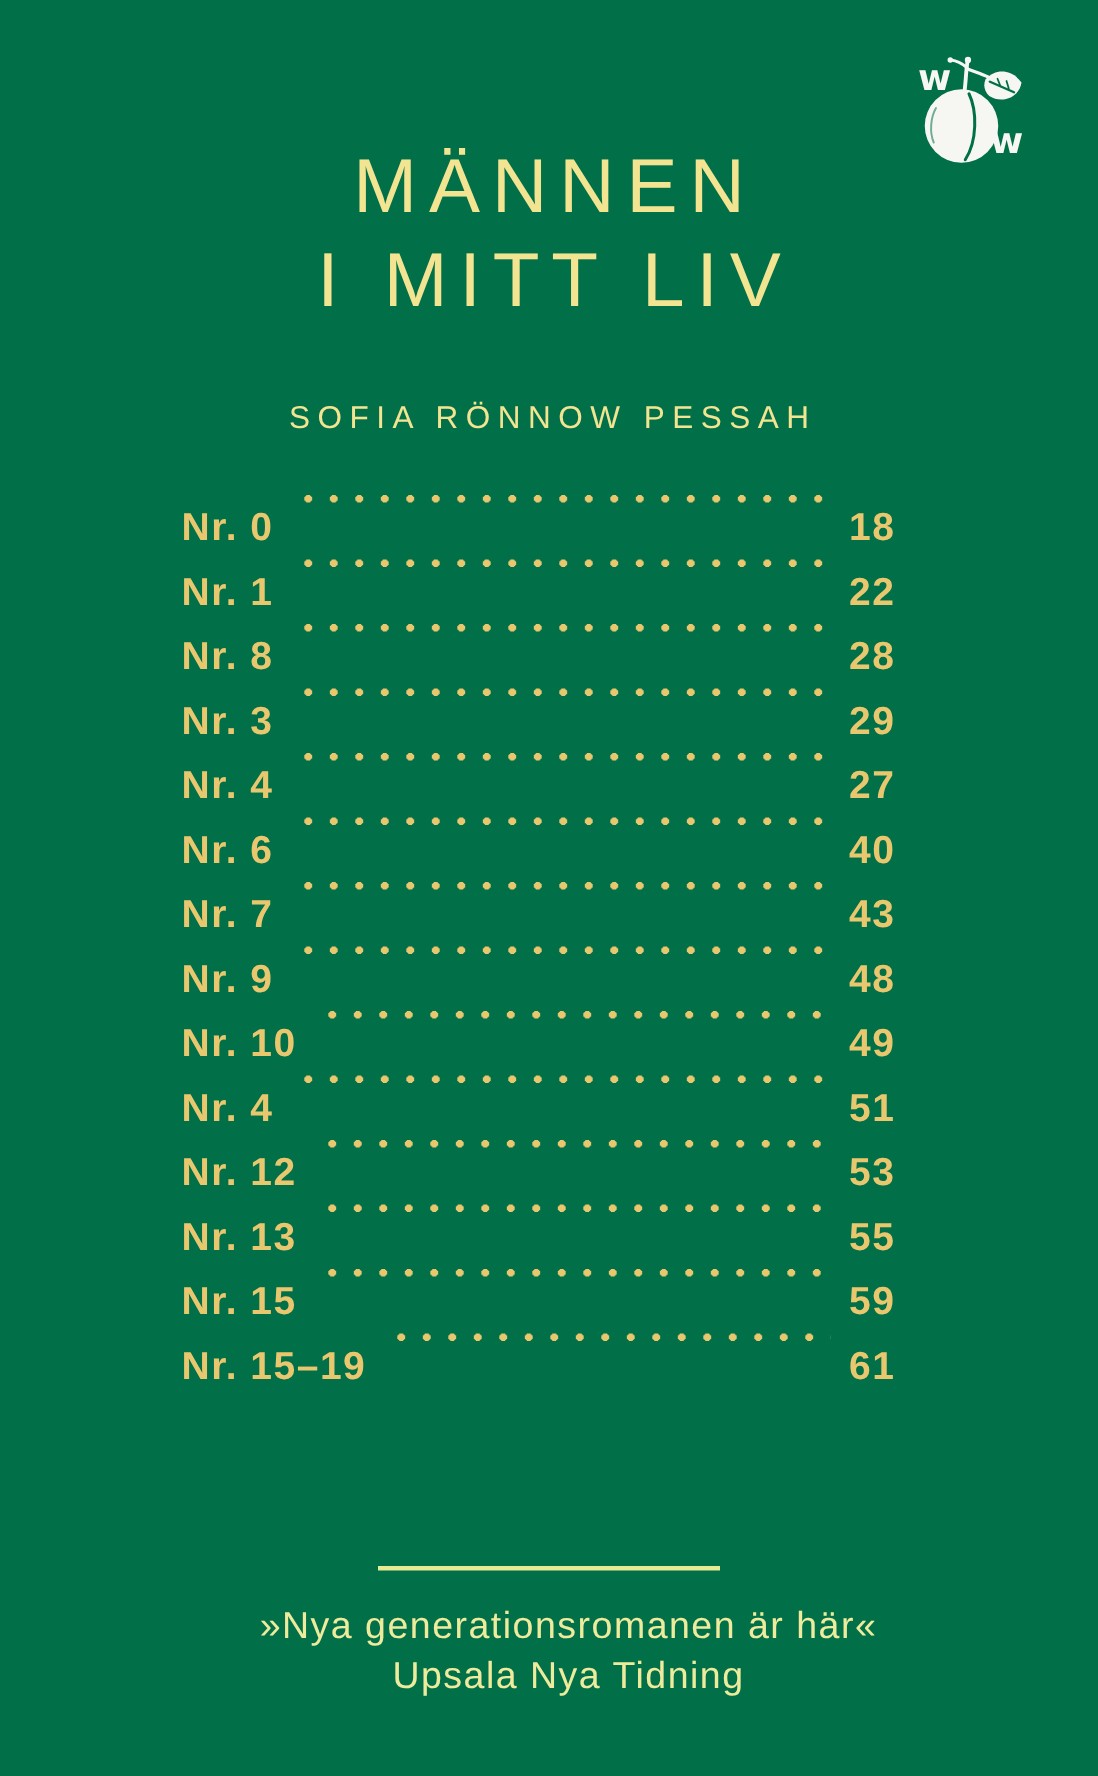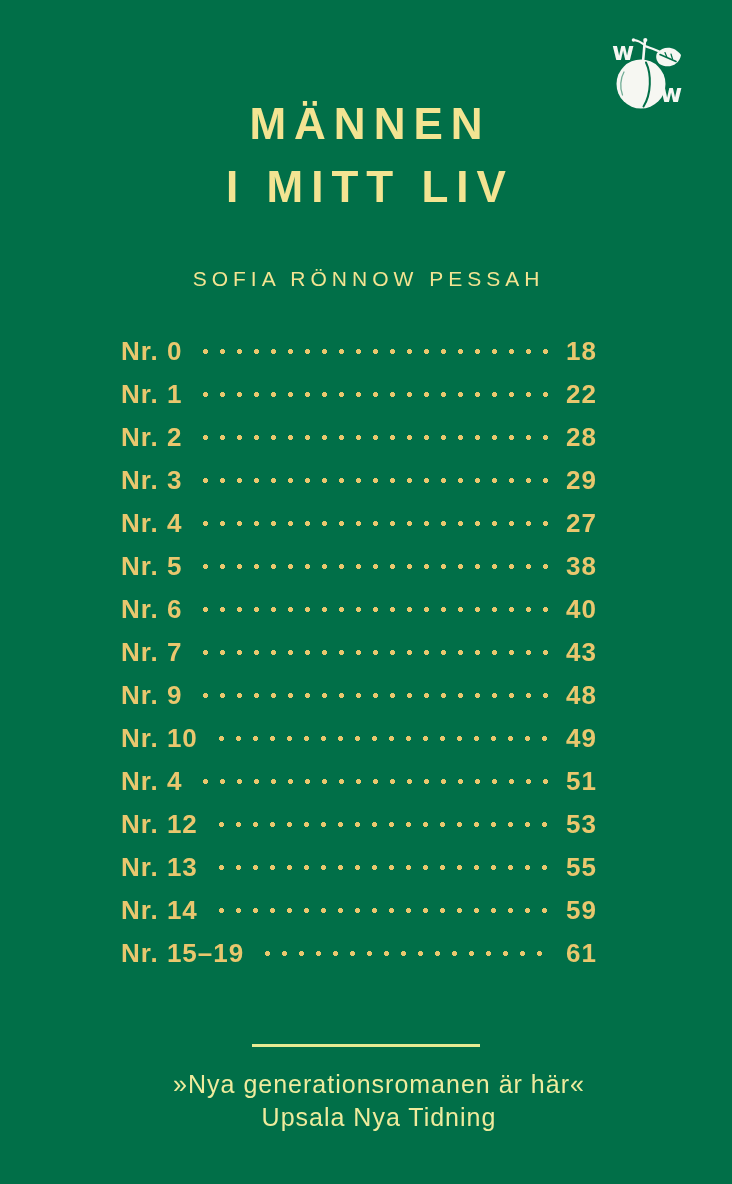--- a/index.html
+++ b/index.html
@@ -23,37 +23,37 @@
   }
   .logo text{
     font-family:"DejaVu Sans", sans-serif;
     font-weight:900;
     fill:var(--logo);
   }
   .title{
     position:absolute;left:0;right:0;top:92px;
     text-align:center;
     color:var(--title-text);
-    font-size:44px;line-height:63px;font-weight:700;
+    font-size:51px;line-height:63px;font-weight:400;
     letter-spacing:8px;text-indent:8px;
   }
   .author{
     position:absolute;left:0;right:0;top:261px;
     text-align:center;
     color:var(--title-text);
     font-size:21px;line-height:36px;font-weight:500;
     letter-spacing:5px;text-indent:5px;
   }
   .toc{
     position:absolute;left:121px;right:135px;top:330px;
     color:var(--list-text);
     font-size:26px;font-weight:700;letter-spacing:1px;
   }
   .toc-row{
-    display:flex;align-items:center;
+    display:flex;align-items:flex-start;
     height:43px;line-height:43px;
   }
   .toc-label{white-space:nowrap;}
   .leader{
     flex:1;height:5px;margin:0 12px 0 15px;
     background-image:radial-gradient(circle, var(--list-text) 2.5px, rgba(0,0,0,0) 2.7px);
     background-size:17px 5px;
     background-repeat:repeat-x;
     background-position:left bottom;
   }
@@ -110,38 +110,33 @@
     <span class="toc-label">Nr. 0</span>
     <span class="leader"></span>
     <span class="toc-page">18</span>
   </div>
     <div class="toc-row">
     <span class="toc-label">Nr. 1</span>
     <span class="leader"></span>
     <span class="toc-page">22</span>
   </div>
     <div class="toc-row">
-    <span class="toc-label">Nr. 2</span>
+    <span class="toc-label">Nr. 8</span>
     <span class="leader"></span>
     <span class="toc-page">28</span>
   </div>
     <div class="toc-row">
     <span class="toc-label">Nr. 3</span>
     <span class="leader"></span>
     <span class="toc-page">29</span>
   </div>
     <div class="toc-row">
     <span class="toc-label">Nr. 4</span>
     <span class="leader"></span>
     <span class="toc-page">27</span>
-  </div>
-    <div class="toc-row">
-    <span class="toc-label">Nr. 5</span>
-    <span class="leader"></span>
-    <span class="toc-page">38</span>
   </div>
     <div class="toc-row">
     <span class="toc-label">Nr. 6</span>
     <span class="leader"></span>
     <span class="toc-page">40</span>
   </div>
     <div class="toc-row">
     <span class="toc-label">Nr. 7</span>
     <span class="leader"></span>
     <span class="toc-page">43</span>
@@ -165,21 +160,21 @@
     <span class="toc-label">Nr. 12</span>
     <span class="leader"></span>
     <span class="toc-page">53</span>
   </div>
     <div class="toc-row">
     <span class="toc-label">Nr. 13</span>
     <span class="leader"></span>
     <span class="toc-page">55</span>
   </div>
     <div class="toc-row">
-    <span class="toc-label">Nr. 14</span>
+    <span class="toc-label">Nr. 15</span>
     <span class="leader"></span>
     <span class="toc-page">59</span>
   </div>
     <div class="toc-row">
     <span class="toc-label">Nr. 15–19</span>
     <span class="leader"></span>
     <span class="toc-page">61</span>
   </div>
   </div>
 

